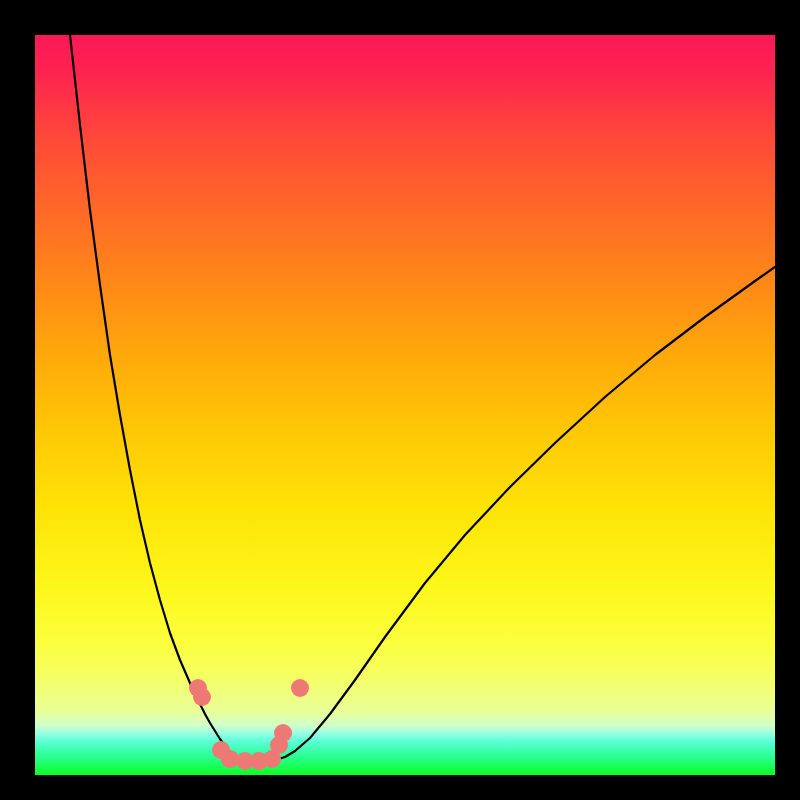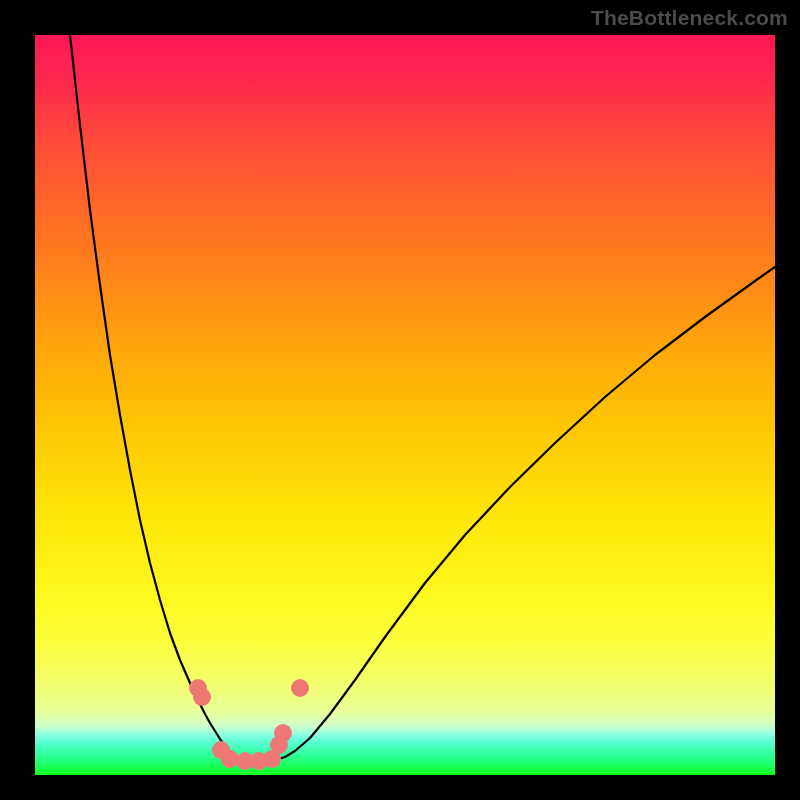--- a/index.html
+++ b/index.html
@@ -93,14 +93,13 @@
           <circle cx="195" cy="724" r="9" fill="#ee7974"></circle>
           <circle cx="210" cy="726" r="9" fill="#ee7974"></circle>
           <circle cx="224" cy="726" r="9" fill="#ee7974"></circle>
           <circle cx="237" cy="724" r="9" fill="#ee7974"></circle>
           <circle cx="244" cy="710" r="9" fill="#ee7974"></circle>
           <circle cx="248" cy="698" r="9" fill="#ee7974"></circle>
           <circle cx="265" cy="653" r="9" fill="#ee7974"></circle>
         </g>
     </svg>
   </div>
-  <div class="watermark">TheBottleneck.com</div>
 </div>
 
 </body></html>

